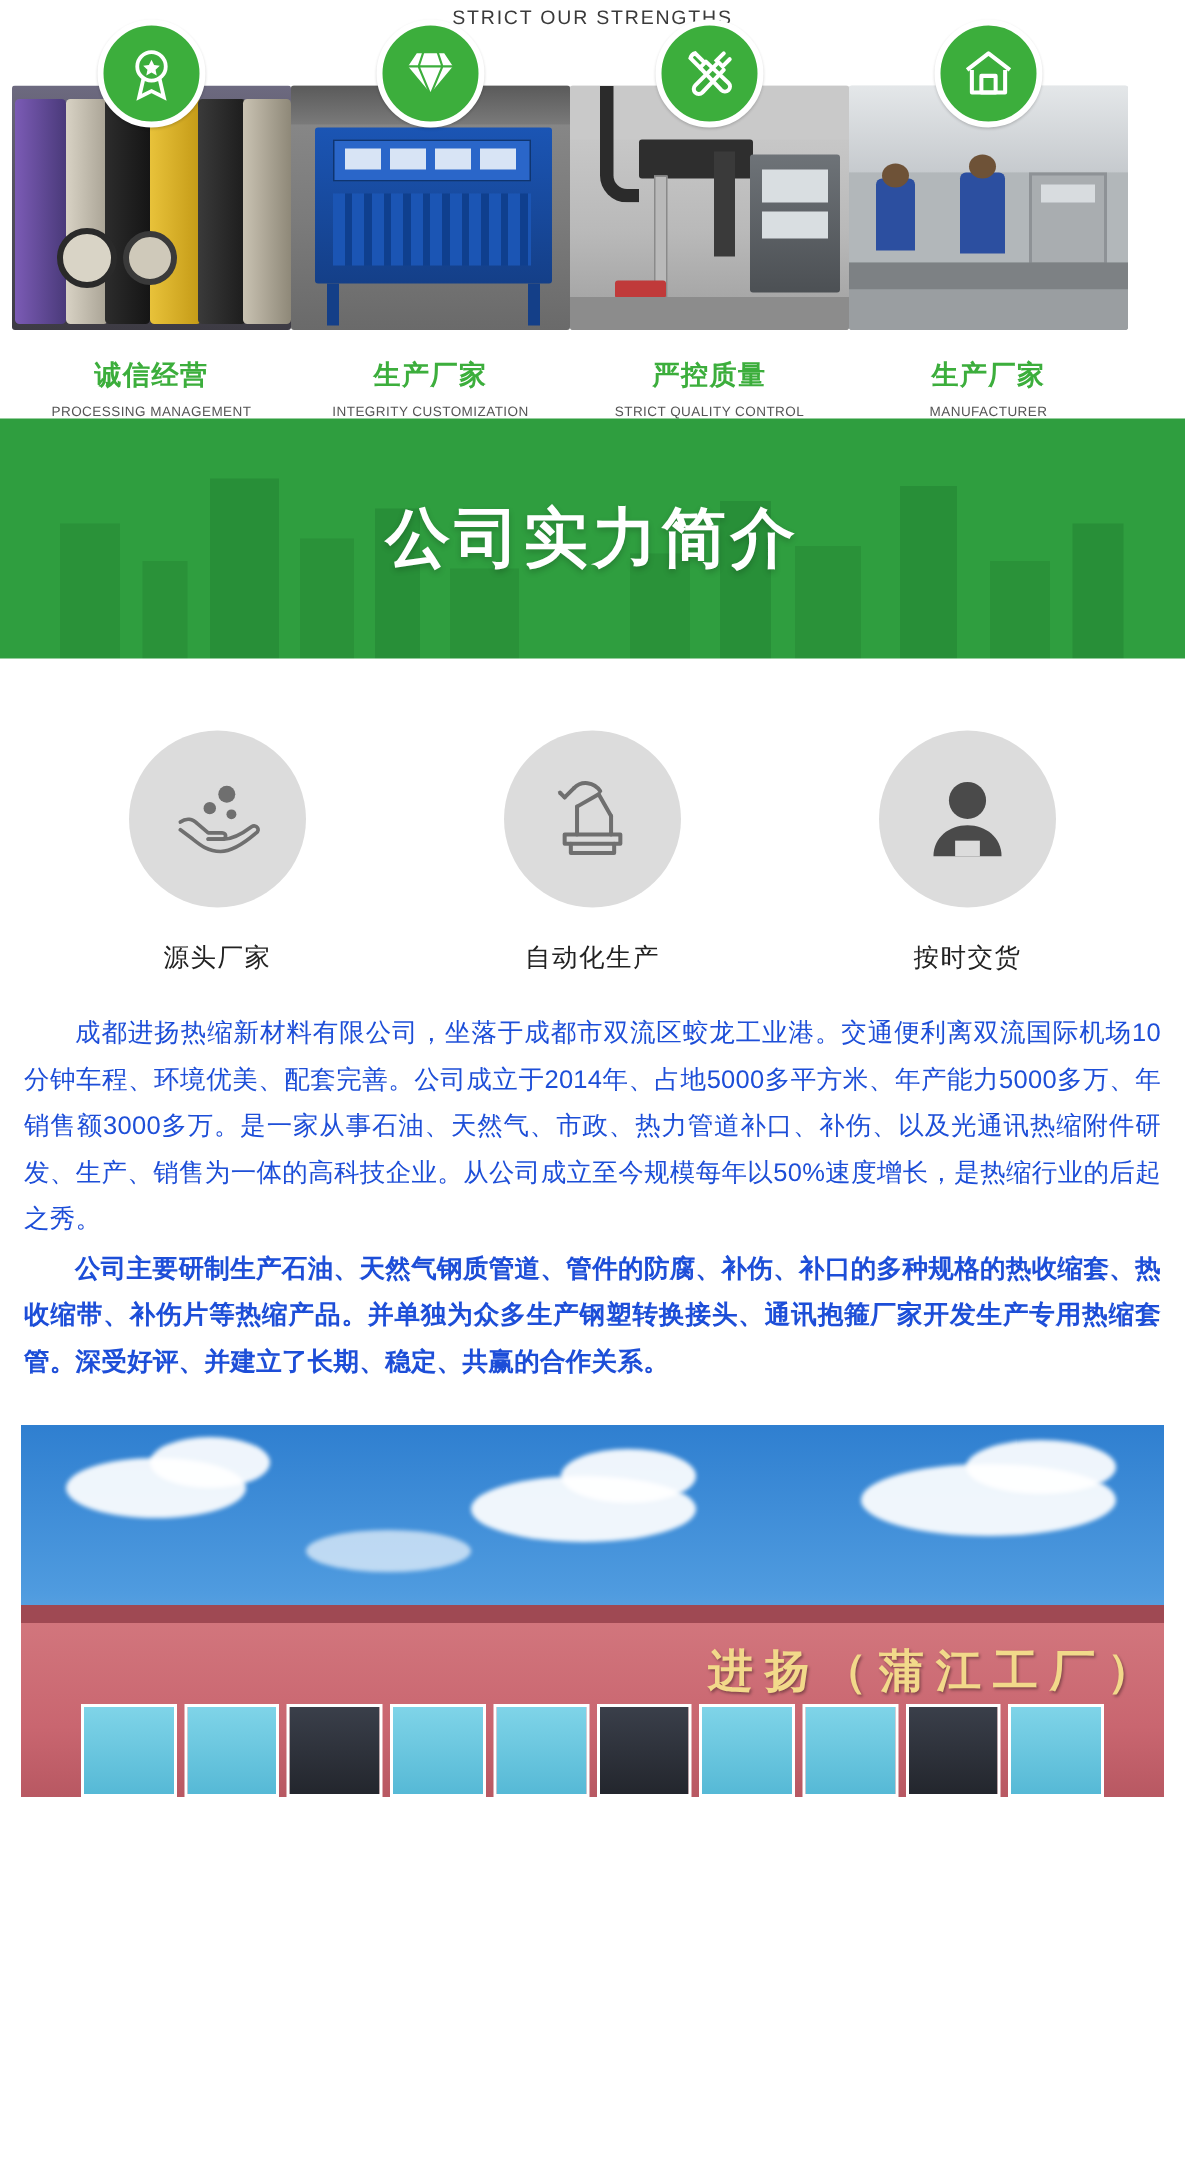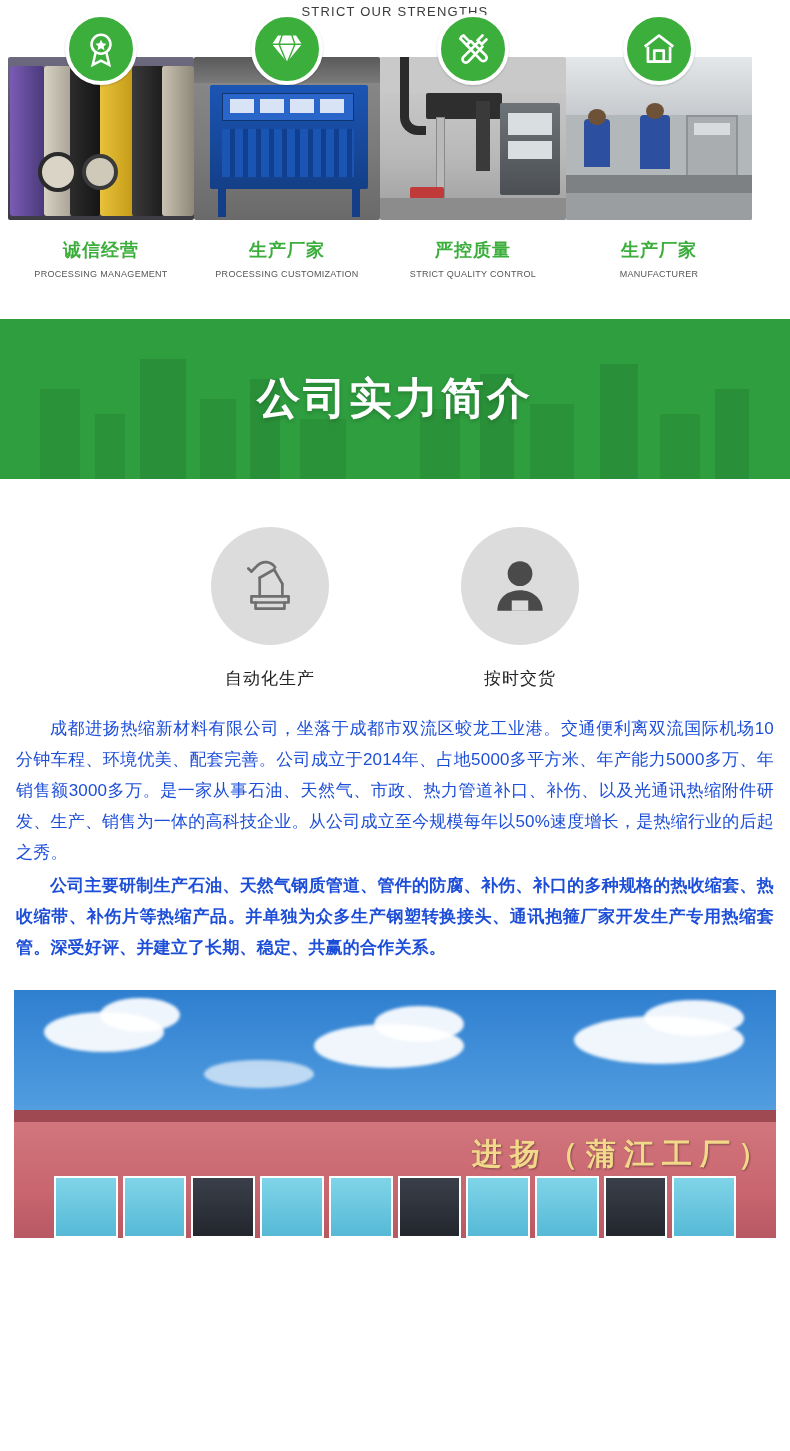--- a/index.html
+++ b/index.html
@@ -78,21 +78,20 @@
   .ph1 .tube { position: absolute; bottom: 4px; border-radius: 3px; }
   
   .ph2 { background: linear-gradient(180deg,#8b8b8b 0%,#7b7b7b 55%,#6a6a6a 100%); }
   
   .ph3 { background: linear-gradient(180deg,#cfcfcf 0%,#b9b9b9 60%,#9e9e9e 100%); }
   
   .ph4 { background: linear-gradient(180deg,#cfd3d6 0%,#b3b8bb 55%,#8d9295 100%); }
 
   
   .banner {
-    margin-top: 40px;
     height: 160px;
     background: #2f9e3f;
     position: relative;
     overflow: hidden;
     display: flex;
     flex-direction: column;
     align-items: center;
     justify-content: center;
   }
   .banner .skyline {
@@ -256,21 +255,21 @@
           <div style="position:absolute;left:0;top:0;width:186px;height:26px;background:linear-gradient(180deg,#5a5a5a,#7a7a7a);"></div>
         </div>
       </div>
       <div class="badge">
         <svg viewBox="0 0 24 24" fill="#ffffff" stroke="#3cae3c" stroke-width="0.9">
           <path d="M6 3h12l4 6-10 12L2 9z"></path>
           <path d="M2 9h20M9 3L7 9l5 12M15 3l2 6-5 12" stroke="#3cae3c" fill="none"></path>
         </svg>
       </div>
       <div class="strength-title">生产厂家</div>
-      <div class="strength-sub">PROCESSING CUSTOMIZATION</div>
+      <div class="strength-sub">INTEGRITY CUSTOMIZATION</div>
     </div>
 
     <div class="strength">
       <div class="strength-photo">
         <div class="ph ph3">
           <div style="position:absolute;left:0;top:0;width:186px;height:36px;background:#c9c9c9;"></div>
           <div style="position:absolute;left:20px;top:0;width:26px;height:78px;border-left:9px solid #2b2b2b;border-bottom:9px solid #2b2b2b;border-radius:0 0 0 18px;"></div>
           <div style="position:absolute;left:46px;top:36px;width:76px;height:26px;background:#2e2e2e;border-radius:2px;"></div>
           <div style="position:absolute;left:96px;top:44px;width:14px;height:70px;background:#3a3a3a;"></div>
           <div style="position:absolute;left:56px;top:60px;width:9px;height:90px;background:#b9b9b9;border:1px solid #8a8a8a;"></div>
@@ -332,20 +331,32 @@
       <rect x="480" y="55" width="34" height="105" fill="#165c21"></rect>
       <rect x="530" y="85" width="44" height="75" fill="#1d6a28"></rect>
       <rect x="600" y="45" width="38" height="115" fill="#165c21"></rect>
       <rect x="660" y="95" width="40" height="65" fill="#1d6a28"></rect>
       <rect x="715" y="70" width="34" height="90" fill="#165c21"></rect>
     </svg>
     <div class="banner-title">公司实力简介</div>
   </div>
 
   <div class="features">
+    <div class="feature">
+      <div class="feature-circle">
+        <svg viewBox="0 0 64 64" fill="none" stroke="#6f6f6f" stroke-width="2.4" stroke-linecap="round" stroke-linejoin="round">
+          <circle cx="38" cy="16" r="5.5" fill="#6f6f6f" stroke="none"></circle>
+          <circle cx="27" cy="25" r="4" fill="#6f6f6f" stroke="none"></circle>
+          <circle cx="41" cy="29" r="3.2" fill="#6f6f6f" stroke="none"></circle>
+          <path d="M8 34c4-3 8-2 11 1l7 6h9c3 0 3 4 0 4h-9"></path>
+          <path d="M26 45h10c6 0 14-5 18-8 3-2 6 2 3 4-7 6-16 12-23 12-8 0-13-4-18-8l-8-6"></path>
+        </svg>
+      </div>
+      <div class="feature-label">源头厂家</div>
+    </div>
 
     <div class="feature">
       <div class="feature-circle">
         <svg viewBox="0 0 64 64" fill="none" stroke="#6f6f6f" stroke-width="2.6" stroke-linecap="round" stroke-linejoin="round">
           <path d="M20 12l-6 6"></path>
           <path d="M14 18l-3-3"></path>
           <path d="M20 12c5-5 13-4 17 2"></path>
           <path d="M22 24l14-8"></path>
           <path d="M22 24v18"></path>
           <path d="M36 16l8 14"></path>

